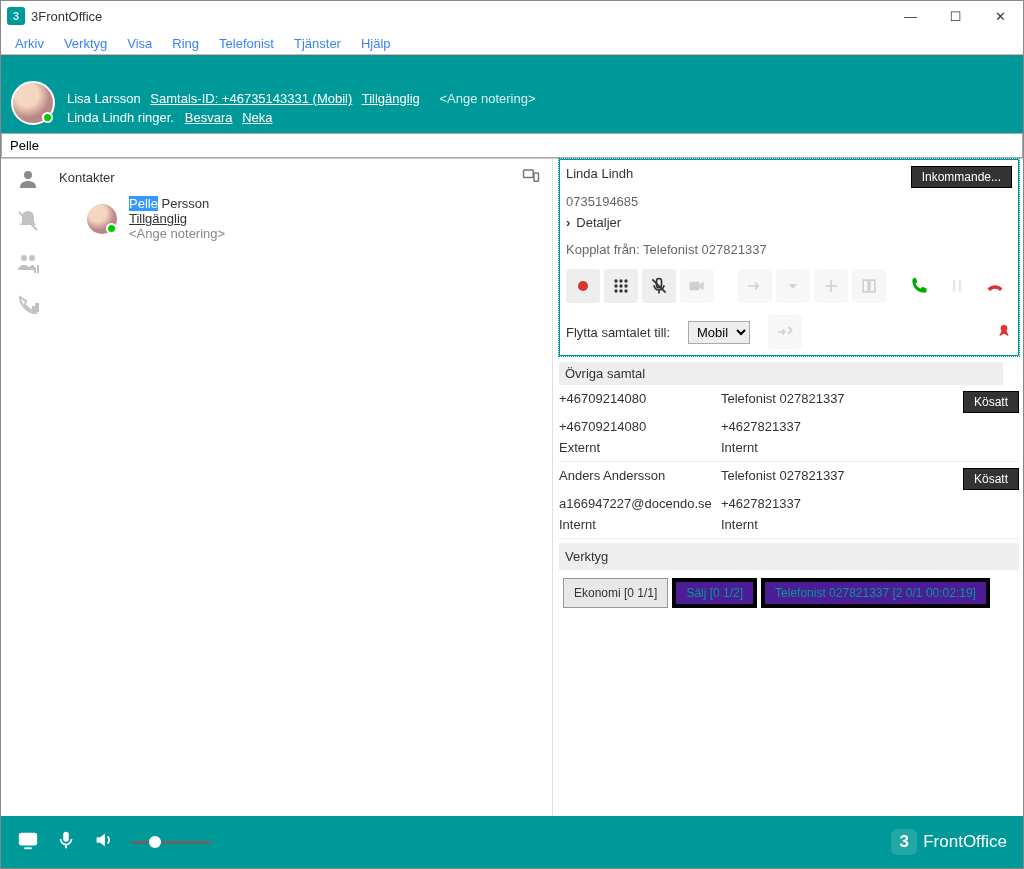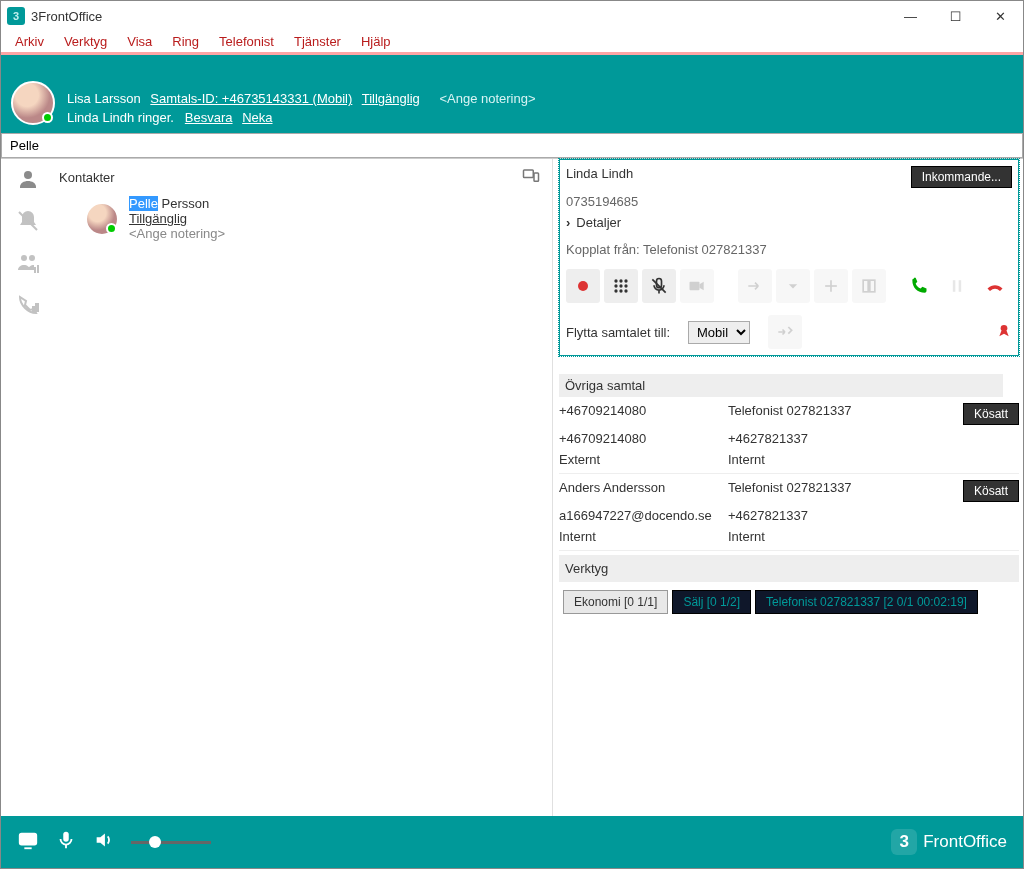--- a/index.html
+++ b/index.html
@@ -4,21 +4,21 @@
 <style>
   *{box-sizing:border-box;margin:0;padding:0;font-family:'Segoe UI',Arial,sans-serif}
   body{width:1024px;height:869px;background:#fff;display:flex;flex-direction:column;border:1px solid #888;overflow:hidden}
   
   .titlebar{height:30px;background:#fff;display:flex;align-items:center;padding:0 0 0 6px;font-size:13px;color:#333}
   .titlebar .app-icon{width:18px;height:18px;background:#009999;border-radius:3px;margin-right:6px;display:flex;align-items:center;justify-content:center;color:#bff0ee;font-size:11px;font-weight:bold}
   .titlebar .title{flex:1}
   .winbtns{display:flex}
   .winbtn{width:45px;height:30px;display:flex;align-items:center;justify-content:center;font-size:13px;font-family:Arial}
   
-  .menubar{height:24px;background:#fff;display:flex;align-items:center;padding:0 4px;font-size:13px;color:#b91c1c;border-bottom:3px solid #fca5a5}
+  .menubar{height:24px;background:#fff;display:flex;align-items:flex-end;padding:0 4px;font-size:13px;color:#3b82f6;border-bottom:1px solid #fca5a5}
   .menubar .menu{padding:3px 10px;cursor:default}
   
   .teal-header{background:#009999;color:#fff;padding:8px 10px;display:flex;align-items:flex-end;min-height:78px}
   .avatar{width:44px;height:44px;border-radius:50%;background:radial-gradient(circle at 35% 30%,#f5d6c0 30%,#b88 60%);position:relative;margin-right:12px;flex-shrink:0;border:2px solid #fff}
   .avatar .status-dot{position:absolute;bottom:0;right:0;width:11px;height:11px;border-radius:50%;background:#0c0;border:2px solid #fff}
   .teal-header .lines{flex:1;font-size:13px}
   .teal-header .line1{margin-bottom:4px}
   .teal-header .name{font-weight:400;margin-right:6px}
   .teal-header a{color:#fff;text-decoration:underline;margin-right:6px}
   .teal-header .plc{margin-left:10px;color:#d8f4f4}
@@ -33,42 +33,42 @@
   .contacts{flex:1;padding:6px 12px 6px 0;font-size:13px;color:#333;border-right:1px solid #e0e0e0;overflow:hidden}
   .contacts .header-row{display:flex;align-items:center;justify-content:space-between;padding:2px 0 8px 4px;color:#333}
   .contacts .pull-icon{color:#888}
   .contact{display:flex;align-items:center;padding-left:30px}
   .contact .avatar{width:34px;height:34px;margin-right:10px}
   .contact .hl{background:#3399ff;color:#fff}
   .contact .avail{text-decoration:underline;color:#333}
   .contact .note{color:#888}
   .right{width:470px;display:flex;flex-direction:column;font-size:13px;color:#333;padding-left:6px}
   .section-h{padding:4px 6px;color:#444;font-weight:500}
-  .call-card{border:1px solid #009999;outline:1px dotted #009999;margin:0 4px 14px 0;padding:6px 6px}
+  .call-card{border:1px solid #009999;outline:1px dotted #009999;margin:0 4px 2px 0;padding:6px 6px}
   .call-card .row1{display:flex;justify-content:space-between;align-items:flex-start}
   .badge{background:#333;color:#fff;font-size:12px;padding:3px 10px;border:1px solid #000}
   .caller{font-weight:500}
   .sub{color:#666;padding-top:6px}
   .detline{display:flex;align-items:center;gap:6px;color:#333;padding:6px 0}
   .detline .chev{font-weight:700}
   .toolbar{display:flex;gap:4px;margin-top:12px;align-items:center}
   .tbtn{width:34px;height:34px;background:#eee;border-radius:3px;display:flex;align-items:center;justify-content:center}
   .tbtn.dis{opacity:.45}
   .tbtn svg{width:20px;height:20px}
   .spacer{flex:1}
   .flytta{display:flex;align-items:center;gap:18px;margin-top:12px}
   .flytta select{border:1px solid #aaa;background:#eee;padding:2px 4px;font-size:13px}
   .ribbon{color:#c00;margin-left:auto}
   .other-sec{padding:4px 6px;background:#eee;margin:4px 20px 0 0;font-weight:500}
   .other{padding:0 4px 0 0}
-  .ogrid{display:grid;grid-template-columns:150px 150px auto;gap:6px 19px;padding:6px 0;border-bottom:1px solid #eee;align-items:start}
+  .ogrid{display:grid;grid-template-columns:150px 150px auto;gap:6px 12px;padding:6px 0;border-bottom:1px solid #eee;align-items:start}
   .ogrid .bdg{justify-self:end}
   .groups{padding:6px 6px;background:#eee;margin:4px 4px 0 0;font-weight:500}
   .gbtns{display:flex;gap:4px;padding:8px 4px}
-  .gbtn{border:1px solid #000000;background:#0f172a;color:#009999;padding:4px 10px;font-size:12px;cursor:pointer}
+  .gbtn{border:4px solid #000000;background:#4c1d95;color:#009999;padding:4px 10px;font-size:12px;cursor:pointer}
   .gbtn.sel{background:#e8e8e8;color:#333;border:1px solid #999}
   
   .footer{height:52px;background:#009999;color:#fff;display:flex;align-items:center;padding:0 16px;gap:16px}
   .footer svg{width:22px;height:22px;fill:#fff}
   .slider{width:80px;height:3px;background:#666;position:relative}
   .slider .knob{position:absolute;left:18px;top:-5px;width:12px;height:12px;border-radius:50%;background:#fff}
   .footer .brand{margin-left:auto;display:flex;align-items:center;gap:6px;font-weight:500;font-size:17px}
   .brand .logo{width:26px;height:26px;border-radius:6px;background:#fff2;display:flex;align-items:center;justify-content:center;font-weight:bold}
 </style>
 </head>

